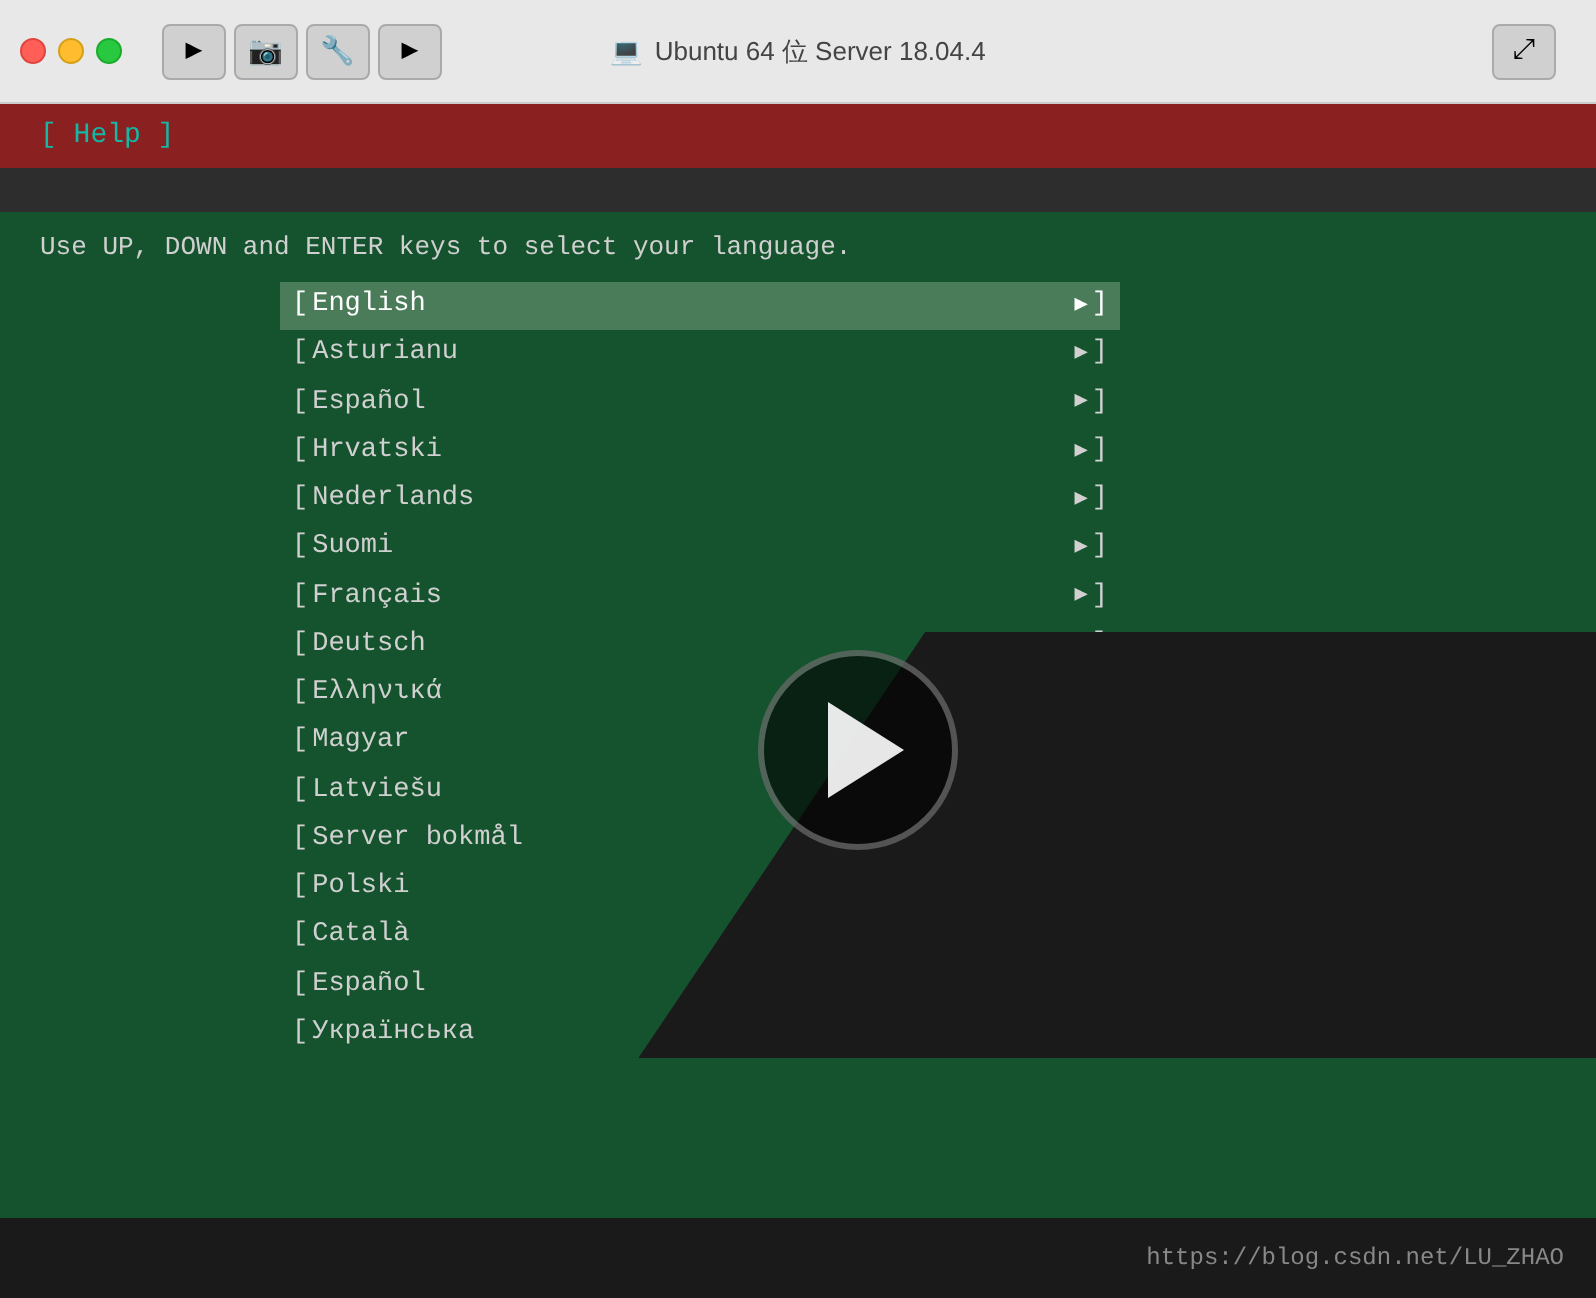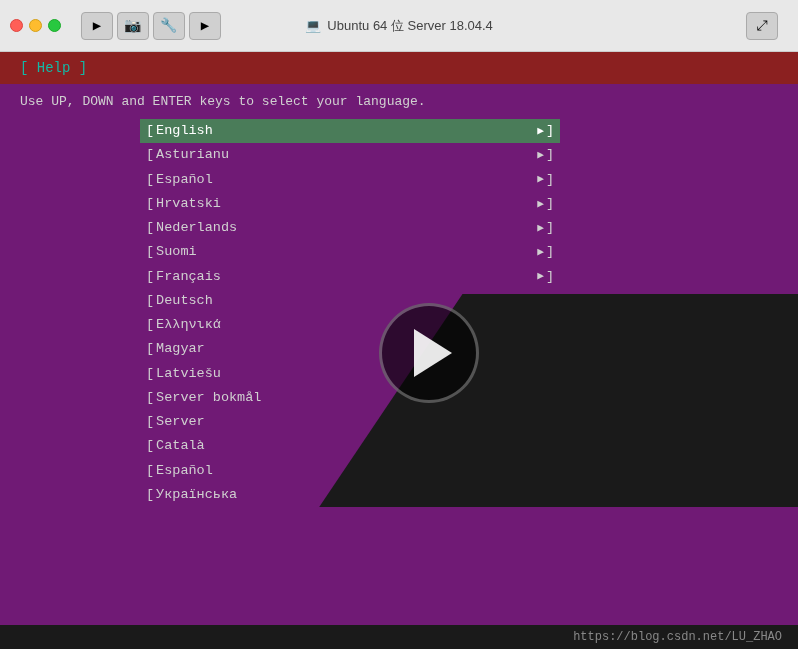--- a/index.html
+++ b/index.html
@@ -75,23 +75,24 @@
       height: calc(649px - 52px);
       background: #2d2d2d;
       position: relative;
       display: flex;
       flex-direction: column;
     }
 
     
     .terminal {
       flex: 1;
-      background: #701a75;
+      background: #14532d;
       position: relative;
       padding: 0;
+      margin-top: 22px;
     }
 
     
     .welcome-bar {
       background: #8b2020;
       color: #ffffff;
       padding: 8px 20px;
       font-size: 14px;
       font-family: 'Courier New', Courier, monospace;
       display: flex;
@@ -183,21 +184,21 @@
       height: 0;
       border-left: 38px solid rgba(255,255,255,0.9);
       border-top: 24px solid transparent;
       border-bottom: 24px solid transparent;
       margin-left: 8px;
     }
 
     
     .bottom-bar {
       background: #1a1a1a;
-      height: 24px;
+      height: 40px;
       display: flex;
       align-items: center;
       justify-content: flex-end;
       padding-right: 16px;
     }
 
     .bottom-link {
       color: #888;
       font-size: 12px;
       font-family: 'Courier New', Courier, monospace;
@@ -355,21 +356,21 @@
           <div class="lang-item">
       <span class="lang-bracket-left">[ </span>
       <span>Server bokmål</span>
       <span class="lang-bracket-right">
         <span class="lang-arrow">▶</span>
         <span> ]</span>
       </span>
     </div>
           <div class="lang-item">
       <span class="lang-bracket-left">[ </span>
-      <span>Server</span>
+      <span>Polski</span>
       <span class="lang-bracket-right">
         <span class="lang-arrow">▶</span>
         <span> ]</span>
       </span>
     </div>
           <div class="lang-item">
       <span class="lang-bracket-left">[ </span>
       <span>Català</span>
       <span class="lang-bracket-right">
         <span class="lang-arrow">▶</span>

